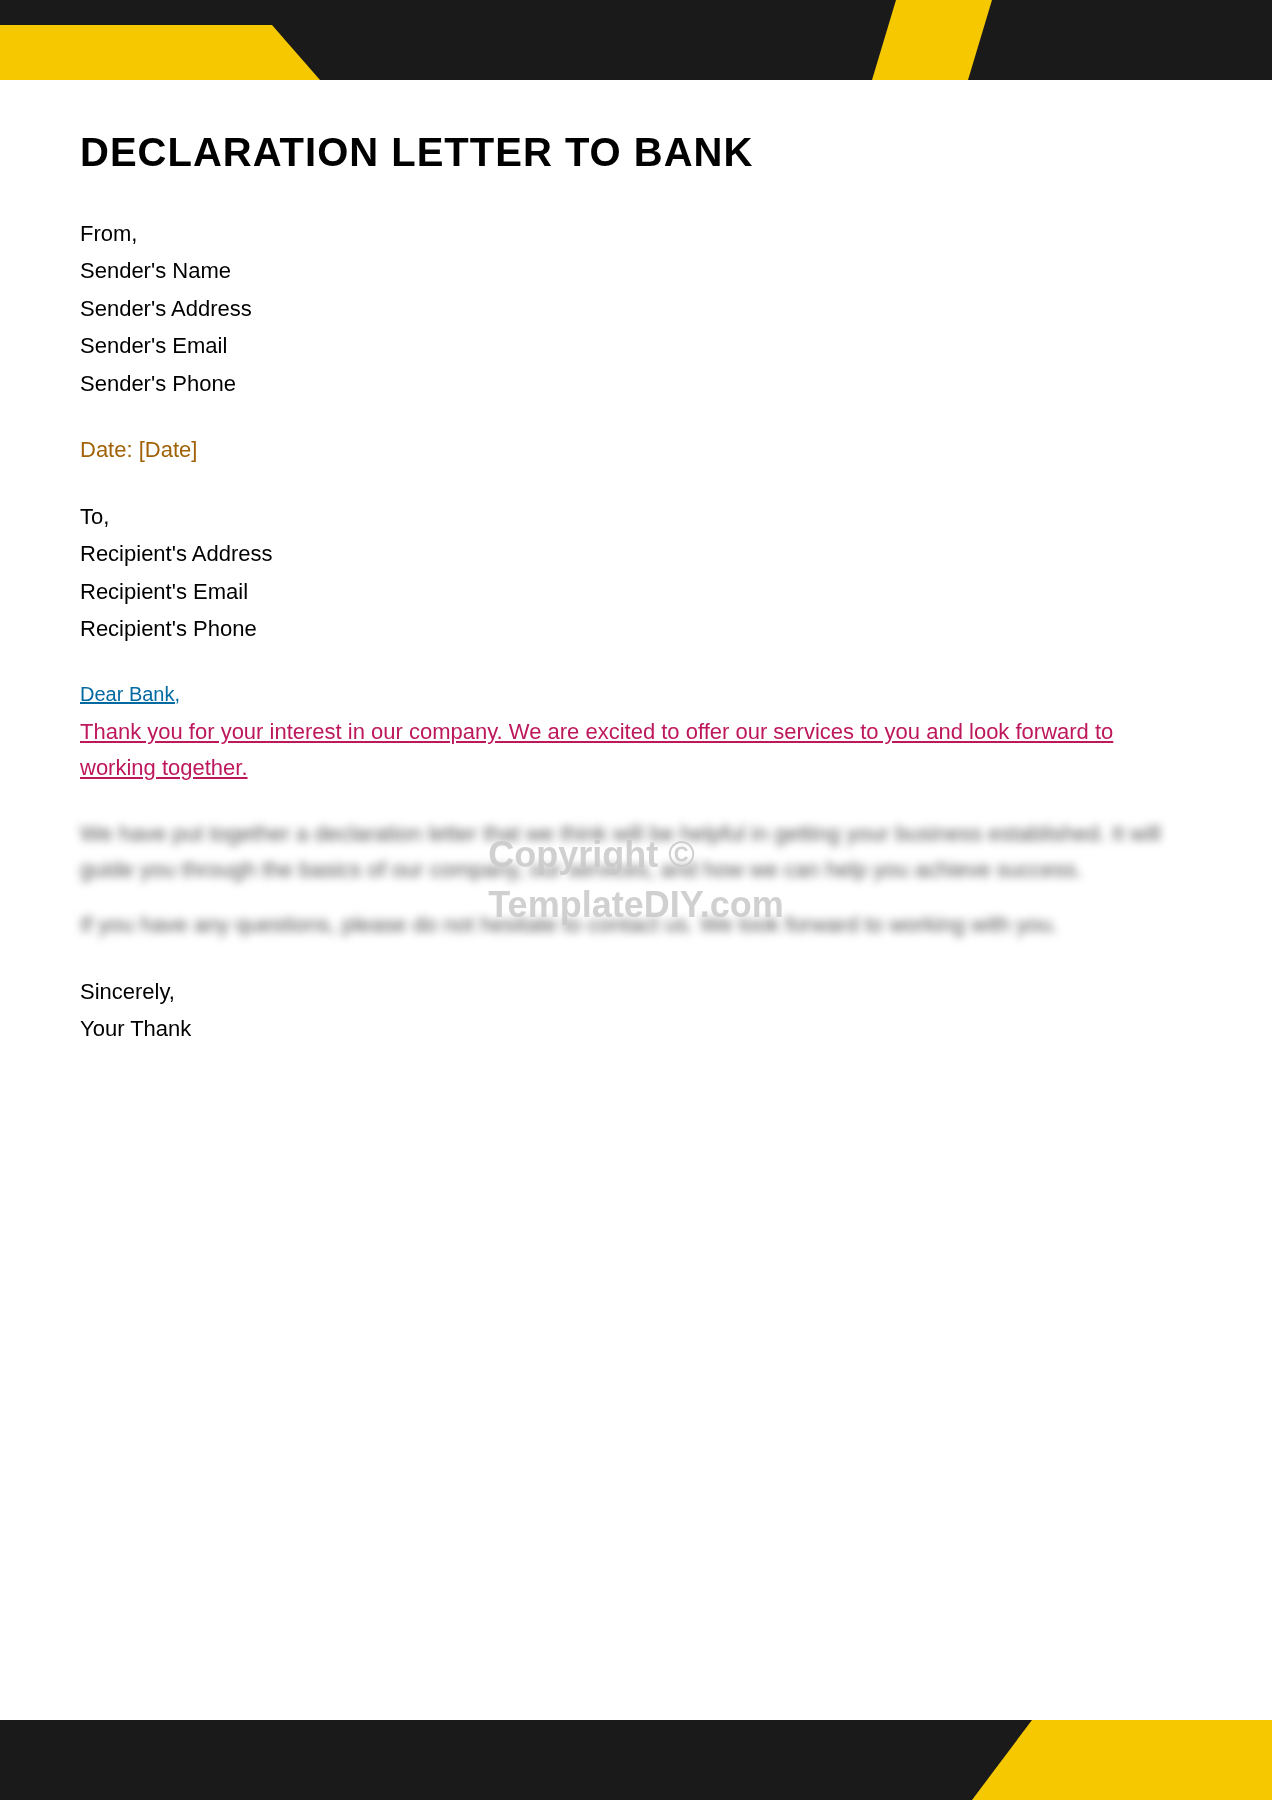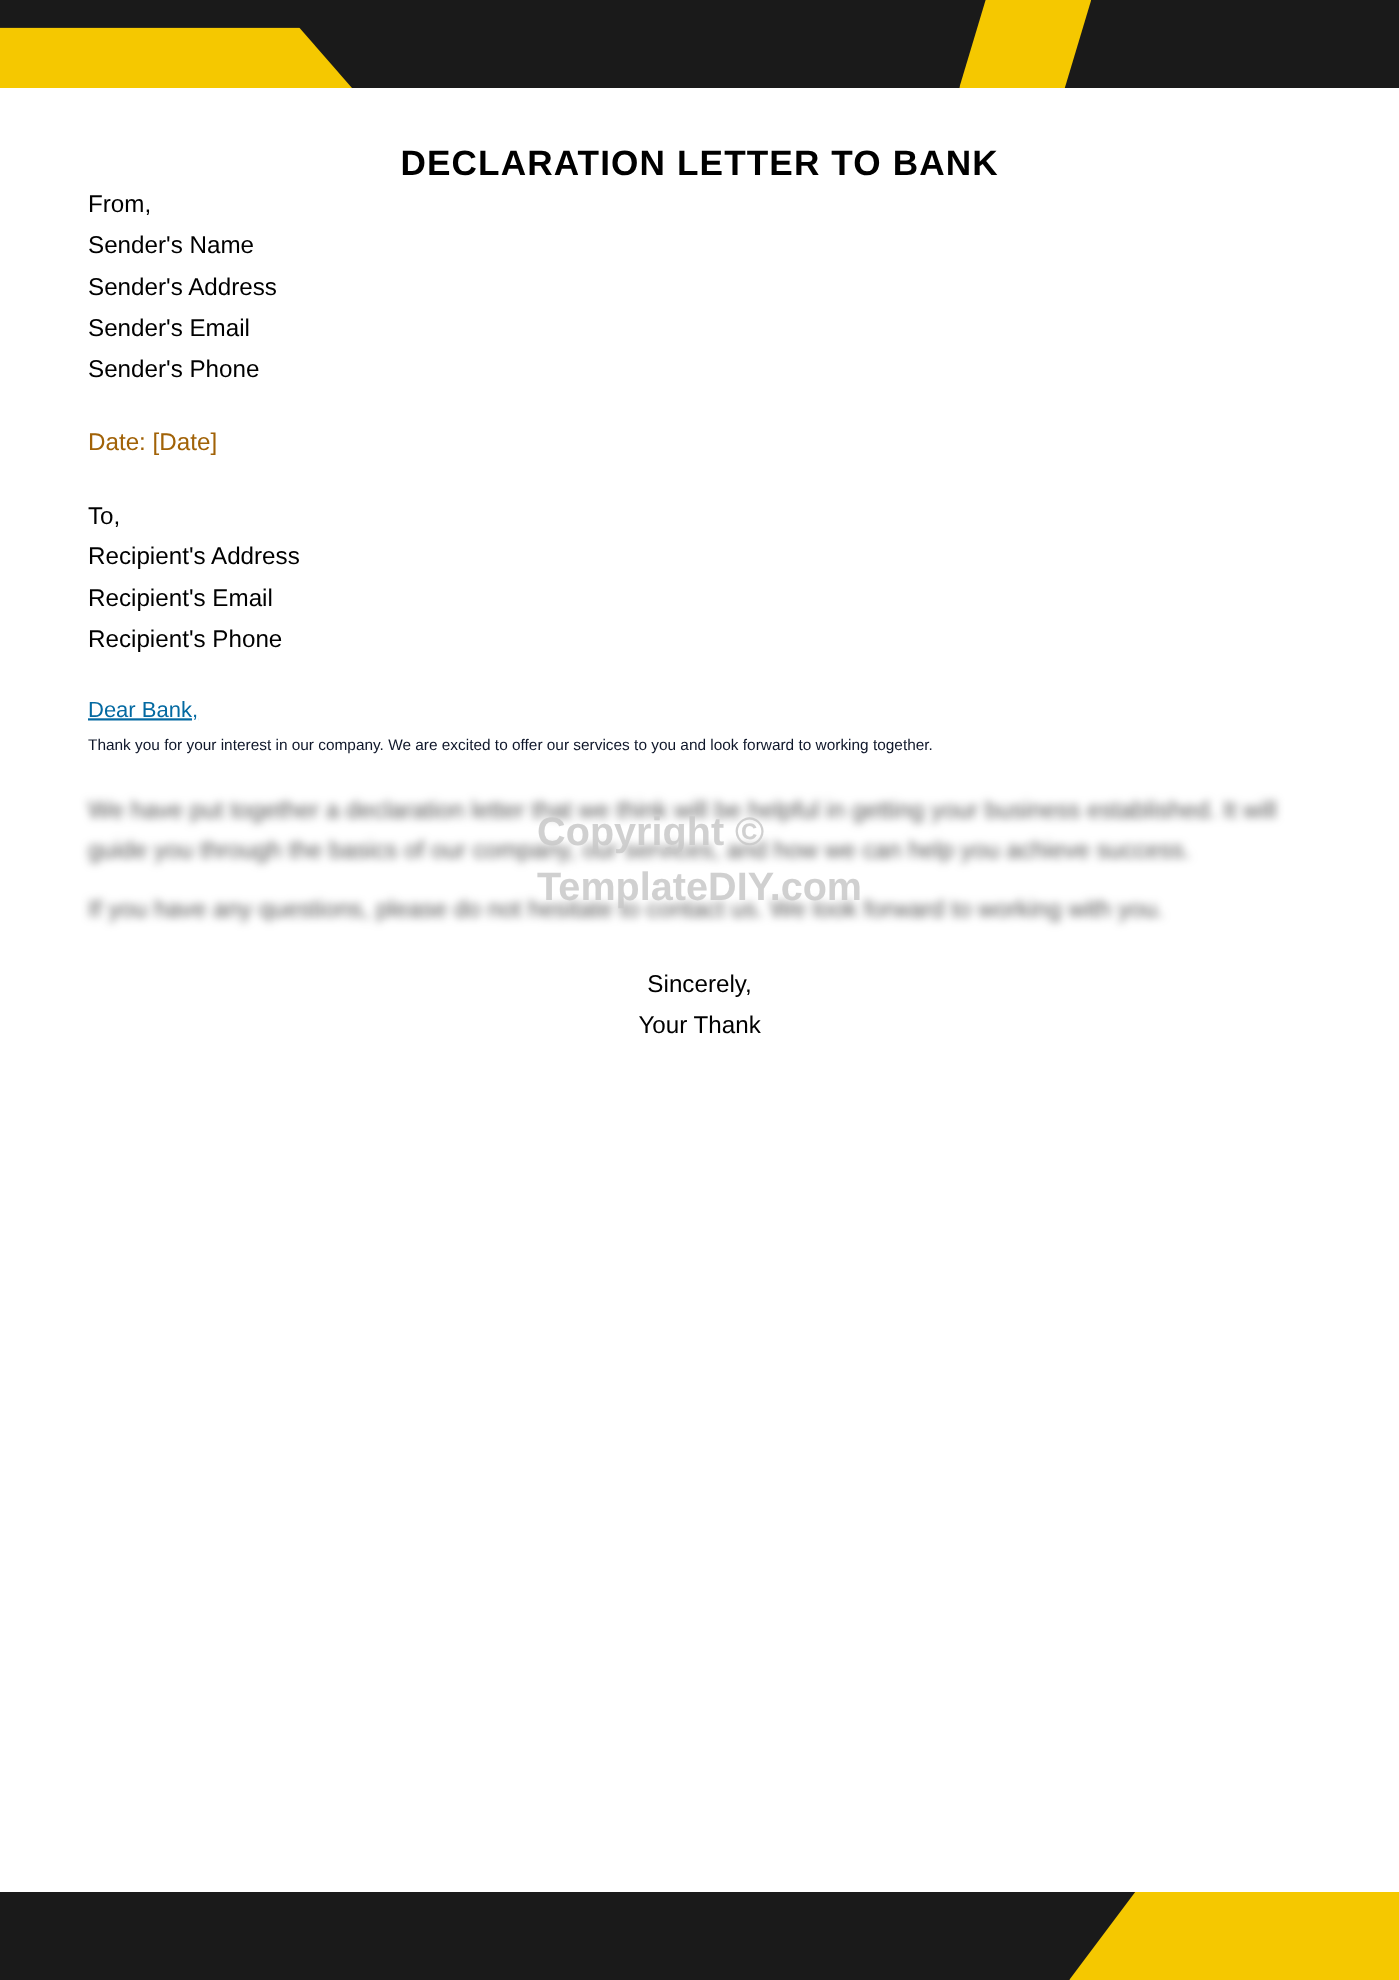--- a/index.html
+++ b/index.html
@@ -65,24 +65,25 @@
       clip-path: polygon(20% 0, 100% 0, 100% 100%, 0% 100%);
     }
 
     
     .content {
       padding: 50px 80px 60px 80px;
       position: relative;
     }
 
     .letter-title {
-      text-align: center;
-      font-size: 32px;
+      text-align: left;
+      font-size: 40px;
       font-weight: 900;
       color: #000000;
+      margin-bottom: 40px;
       letter-spacing: 1px;
     }
 
     .section-block {
       margin-bottom: 35px;
     }
 
     .text-line {
       font-size: 22px;
       color: #000000;
@@ -96,24 +97,25 @@
     }
 
     .salutation {
       font-size: 20px;
       color: #0369a1;
       margin-bottom: 8px;
       text-decoration: underline;
     }
 
     .body-text {
-      font-size: 14px;
-      color: #0f172a;
+      font-size: 22px;
+      color: #be185d;
       line-height: 1.65;
       margin-bottom: 30px;
+      text-decoration: underline;
     }
 
     
     .blurred-section {
       position: relative;
       margin-bottom: 30px;
     }
 
     .blurred-text {
       font-size: 22px;
@@ -138,21 +140,20 @@
       font-size: 36px;
       font-weight: bold;
       color: rgba(200, 200, 200, 0.85);
       text-align: left;
       line-height: 1.4;
       white-space: nowrap;
     }
 
     .closing-section {
       margin-top: 10px;
-      text-align: center;
     }
   </style>
 </head>
 <body>
 
 <div class="top-bar">
   <div class="top-bar-yellow"></div>
   <div class="top-bar-yellow-right"></div>
 </div>
 

